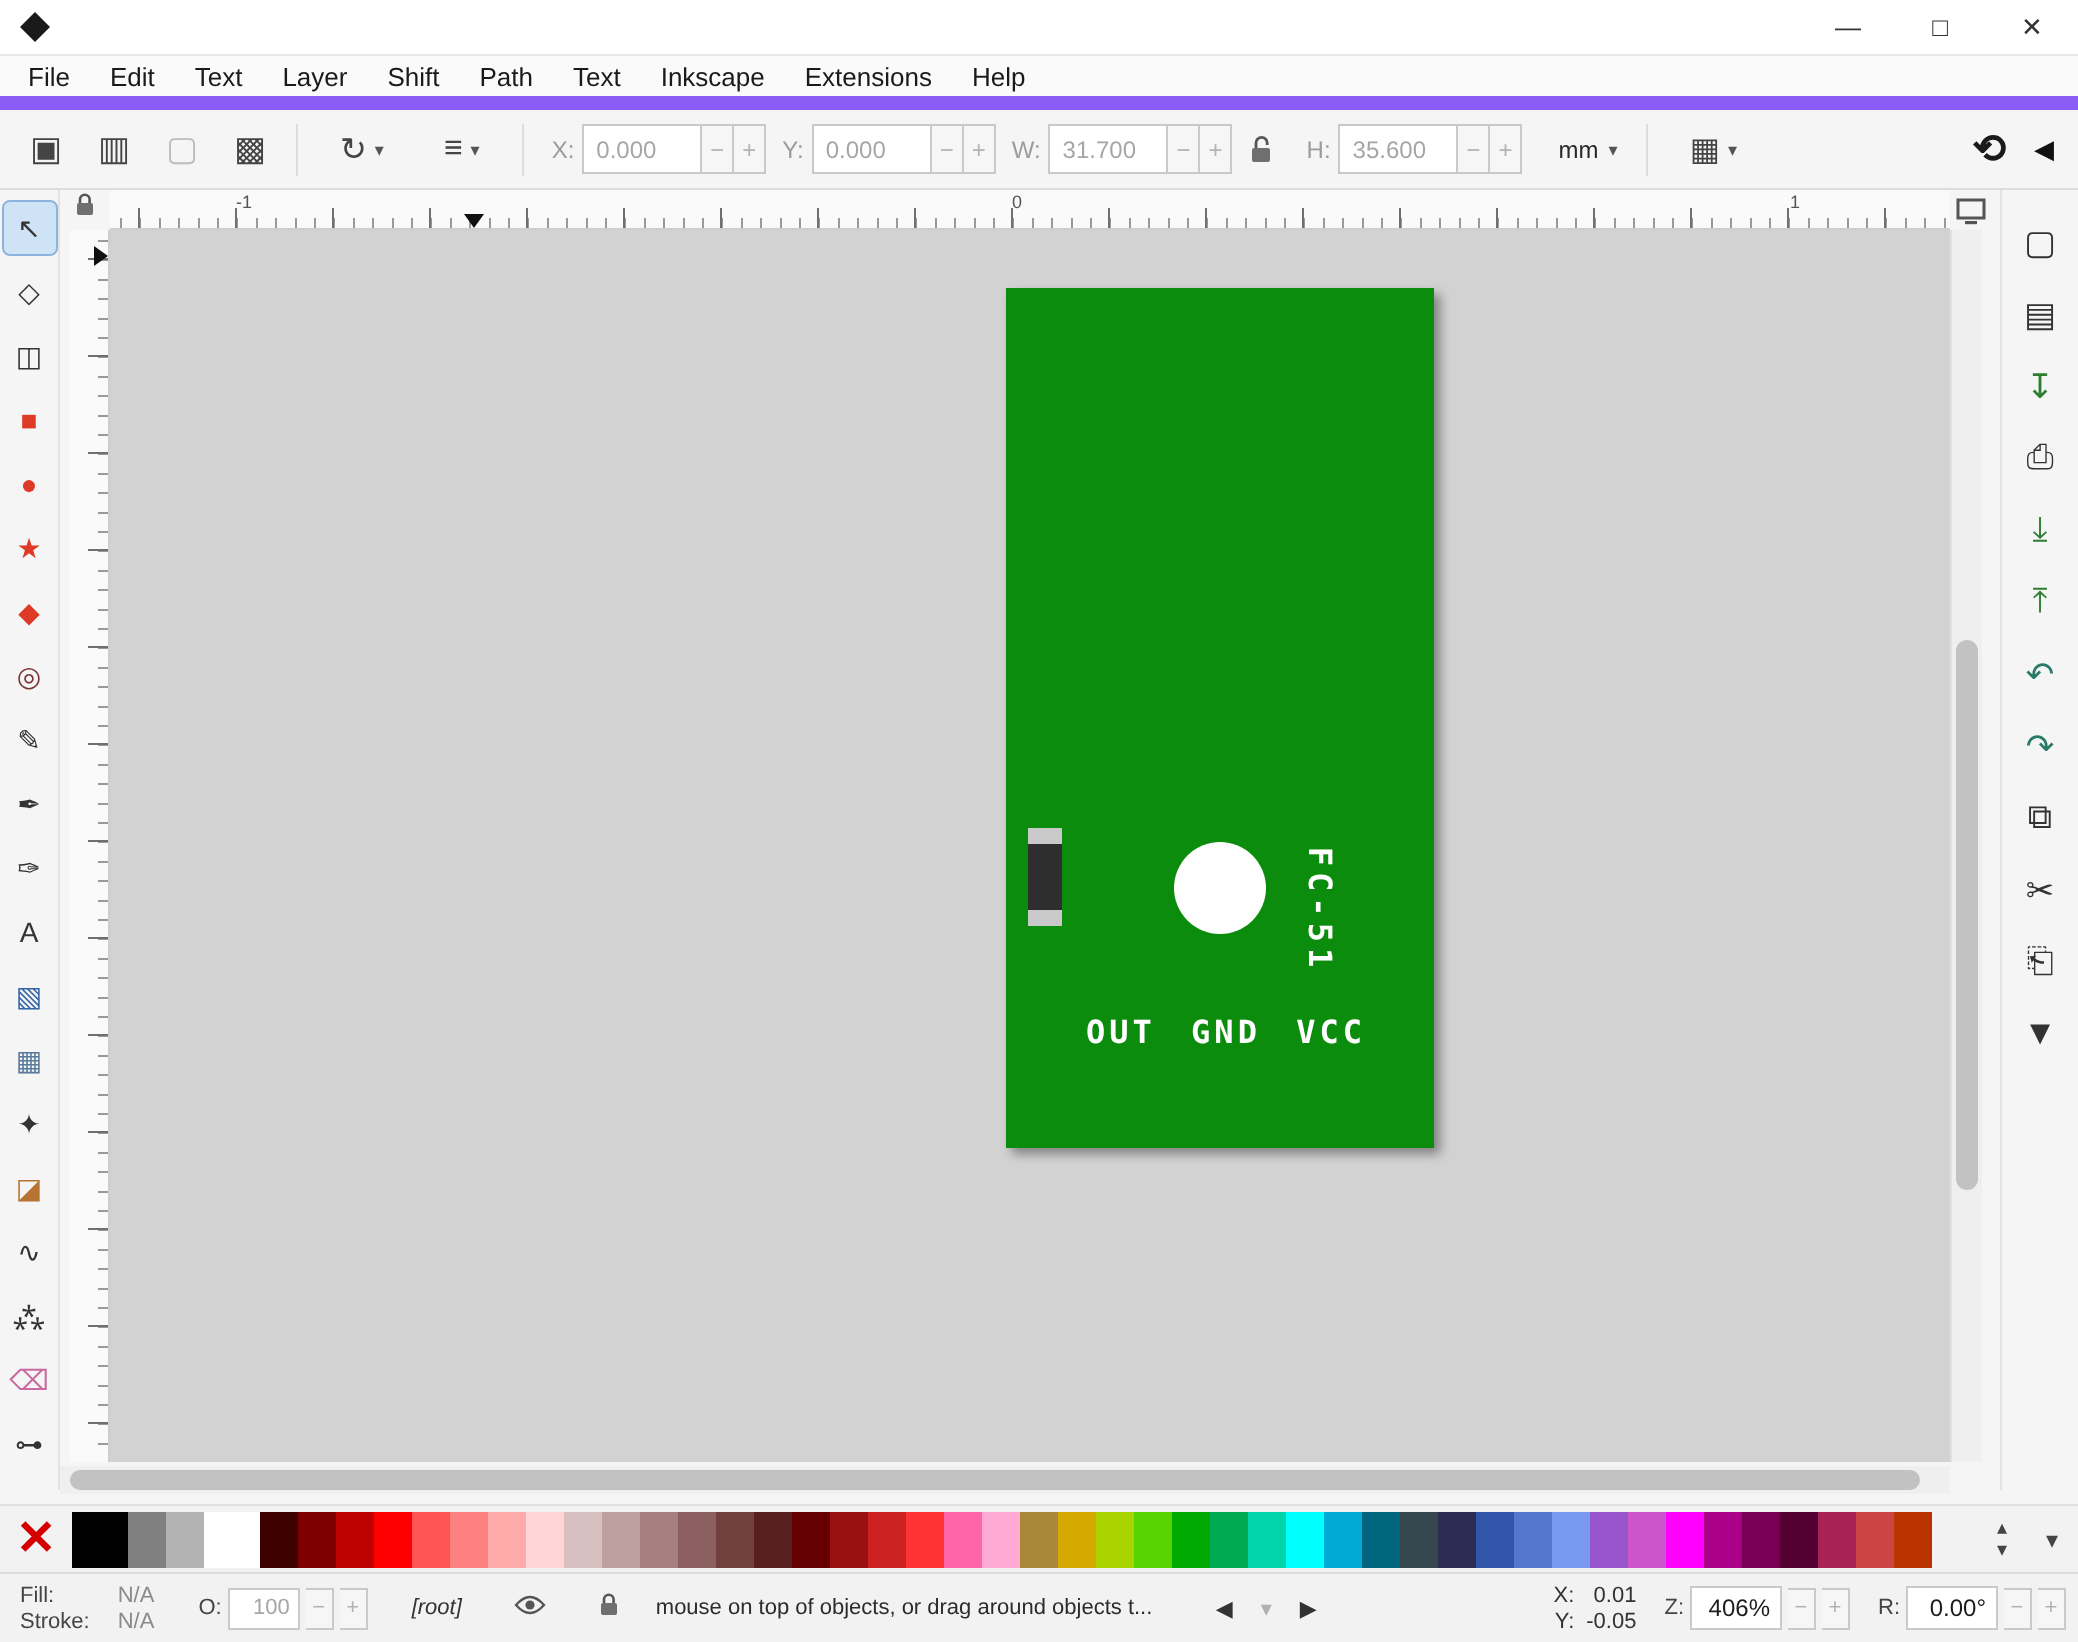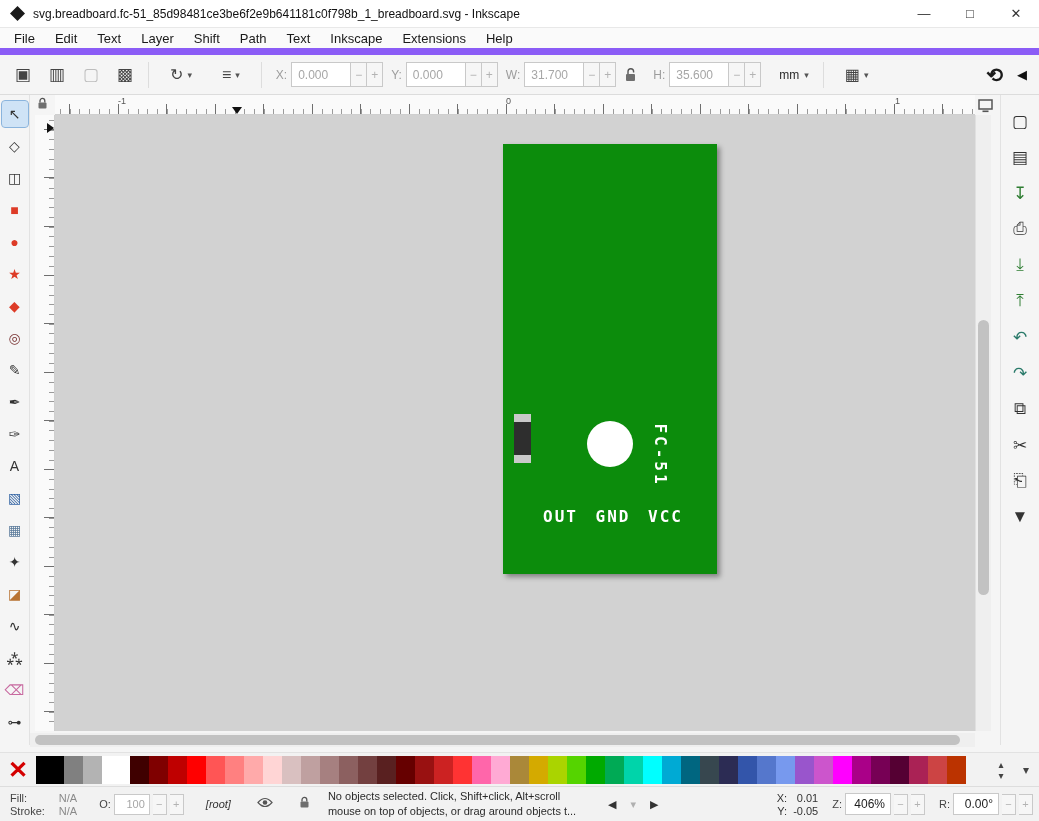--- a/index.html
+++ b/index.html
@@ -105,21 +105,20 @@
 <body>
 
 <div class="app">
 
   <div class="titlebar">
     <span class="app-logo">
       <svg width="15" height="15" viewBox="0 0 15 15">
           <path d="M7.5 0 L15 7.5 L7.5 15 L0 7.5 Z" fill="#1a1a1a"></path>
         </svg>
     </span>
-    <span class="title-text">svg.breadboard.fc-51_85d98481ce3be6f2e9b641181c0f798b_1_breadboard.svg - Inkscape</span>
     <div class="win-controls">
       <span class="win-btn">—</span>
       <span class="win-btn">□</span>
       <span class="win-btn">✕</span>
     </div>
   </div>
 
   <div class="menubar">
       <span class="menu-item">File</span>
       <span class="menu-item">Edit</span>
@@ -433,21 +432,20 @@
           </svg>
       </span>
       <span>
         <svg width="11" height="13" viewBox="0 0 11 13">
             <path d="M3 5.5 V3.8 a2.4 2.4 0 0 1 4.8 0 V5.5" fill="none" stroke="#555" stroke-width="1.3"></path>
             <rect x="1.5" y="5.5" width="8" height="6" rx="1" fill="#6f6f6f"></rect>
           </svg>
       </span>
     </div>
     <div class="message">
-      <div>No objects selected. Click, Shift+click, Alt+scroll</div>
       <div>mouse on top of objects, or drag around objects t...</div>
     </div>
     <div class="nav-arrows">
       <span>◀</span>
       <span class="nav-dim">▾</span>
       <span>▶</span>
     </div>
     <div class="xy-block">
       <span>X:</span>
       <span>0.01</span>

